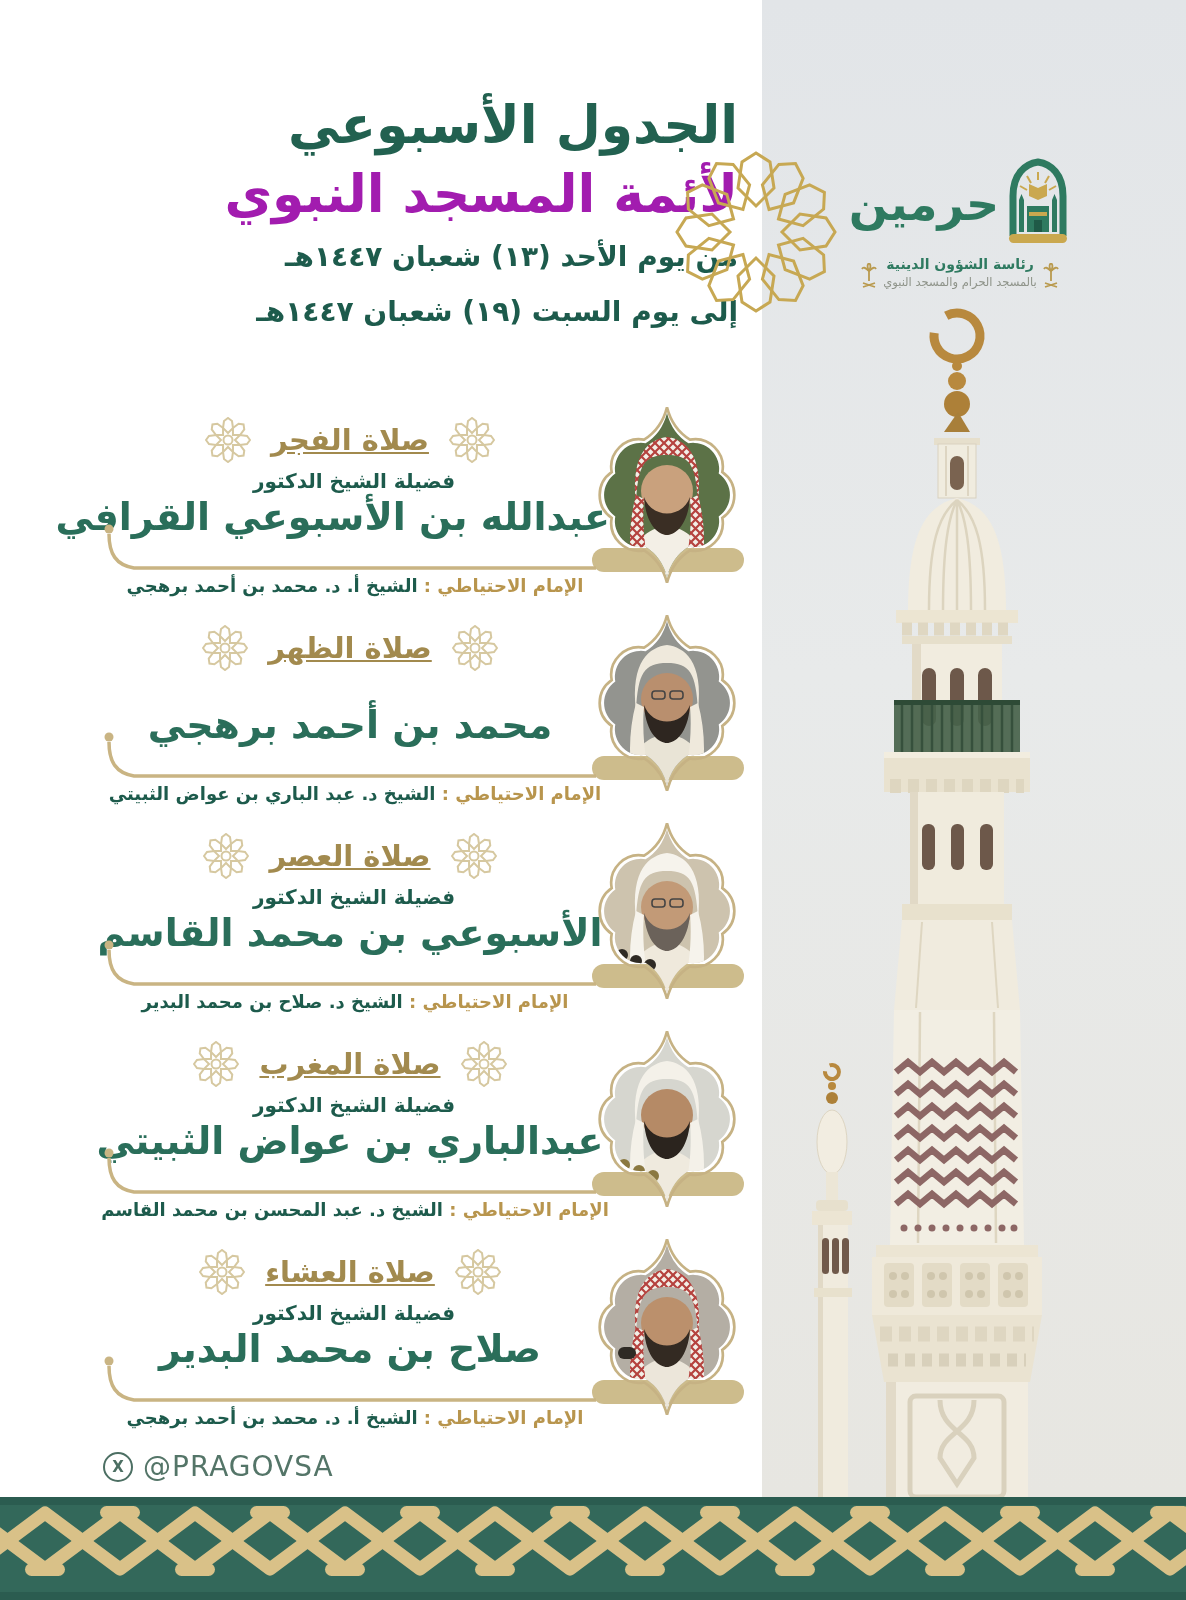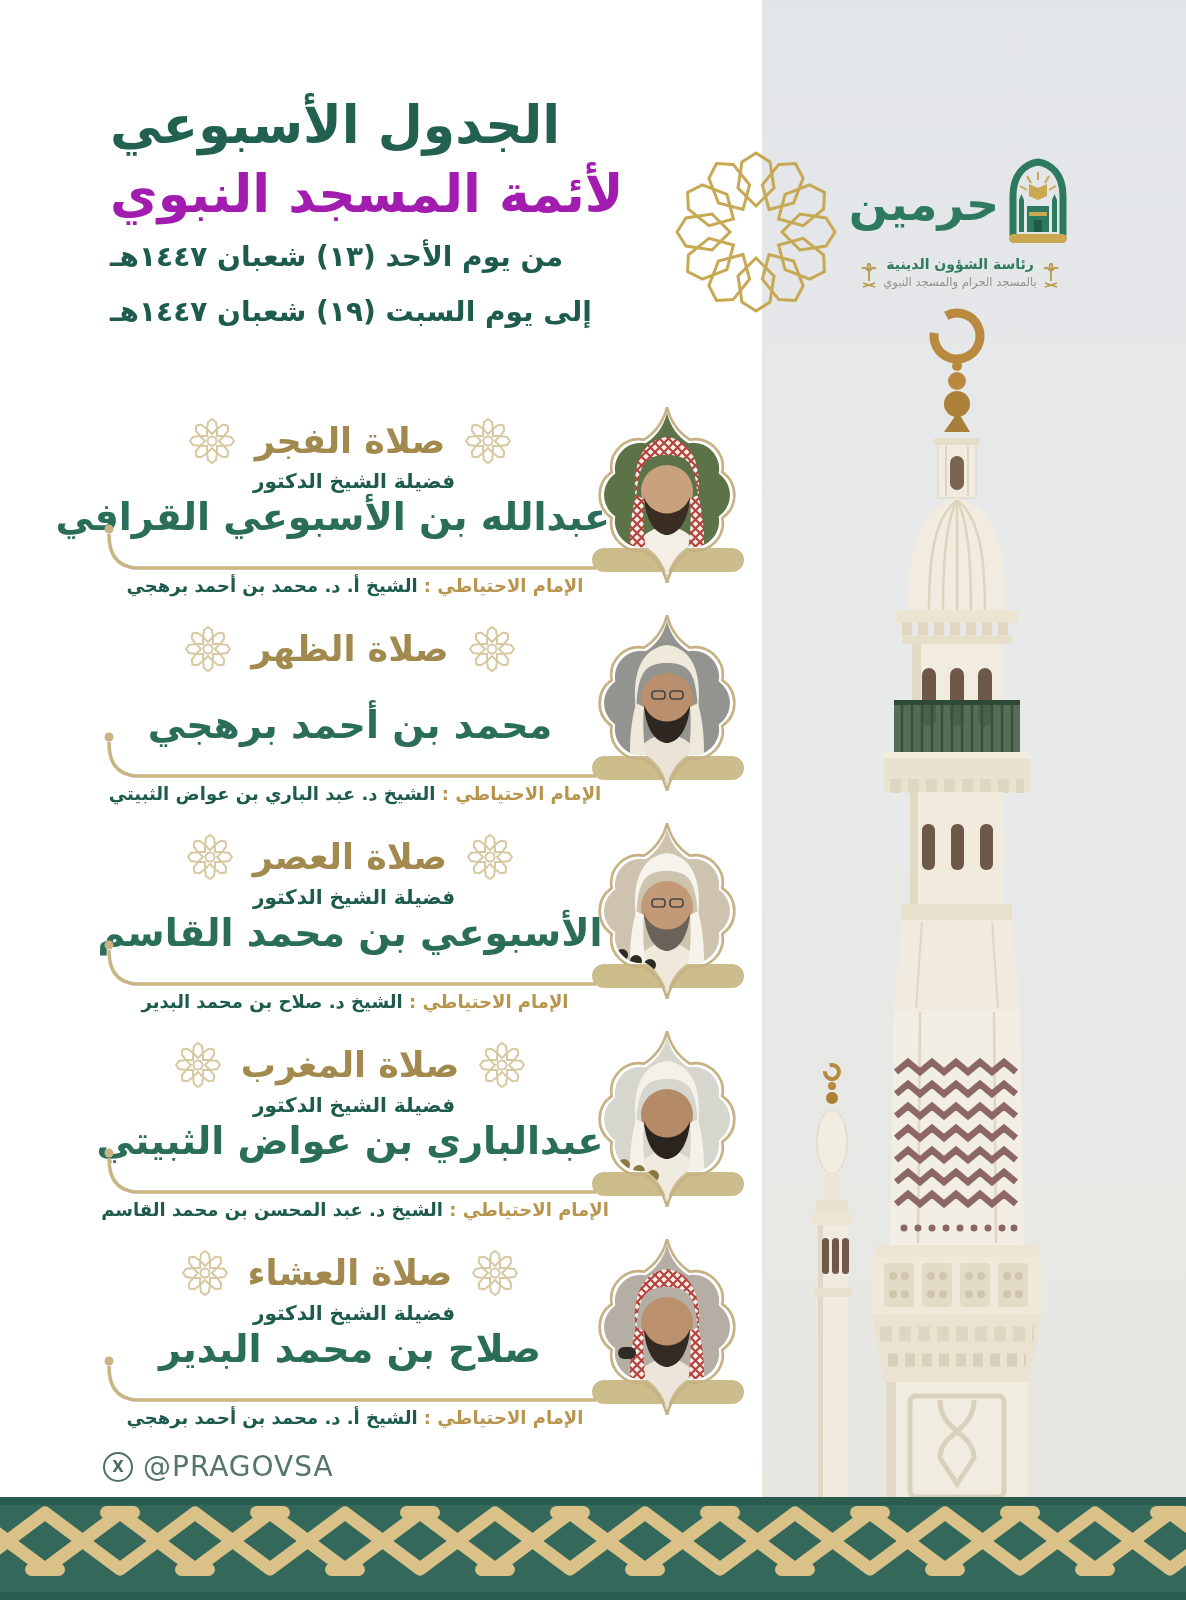--- a/index.html
+++ b/index.html
@@ -6,37 +6,37 @@
   .page{position:relative;width:1186px;height:1600px;margin:0 auto;background:#ffffff;
         overflow:hidden;font-family:"DejaVu Sans",sans-serif;}
   
   .photo-panel{position:absolute;left:762px;top:0;width:424px;height:1497px;
                background:linear-gradient(180deg,#e2e5e8 0%,#e8eaea 45%,#e7e6e1 100%);}
   .photo-panel svg{position:absolute;left:0;top:0;}
   
   .band{position:absolute;left:0;top:1497px;width:1186px;height:103px;background:#33685a;}
   .band svg{display:block;}
   
-  .header{position:absolute;left:110px;top:96px;width:620px;text-align:left;direction:rtl;}
+  .header{position:absolute;left:118px;top:96px;width:620px;text-align:right;direction:rtl;}
   .title1{font-size:52px;font-weight:700;color:#226150;line-height:1.15;}
   .title2{font-size:52px;font-weight:700;color:#a21caf;line-height:1.1;margin-top:10px;}
   .date-line{font-size:28px;font-weight:700;color:#1d5b4c;margin-top:14px;line-height:1.45;}
   .big-rosette{position:absolute;left:672px;top:148px;}
   
   .logo{position:absolute;left:830px;top:158px;width:260px;text-align:center;}
   .logo-row{display:flex;align-items:center;justify-content:center;gap:6px;direction:ltr;}
   .logo-wordmark{font-size:46px;font-weight:700;color:#2e7a60;direction:rtl;line-height:1;}
   .logo-org1{font-size:14px;font-weight:700;color:#2e7a60;margin-top:6px;direction:rtl;}
   .logo-org2{font-size:11.5px;font-weight:400;color:#8e9389;margin-top:3px;direction:rtl;}
   .org-wrap{display:flex;align-items:flex-end;justify-content:center;gap:6px;}
   
   .prayer-section{position:absolute;left:90px;width:662px;height:208px;}
   .title-row{position:absolute;left:0;top:12px;width:520px;display:flex;align-items:center;
              justify-content:center;gap:16px;}
-  .prayer-title{font-size:35px;font-weight:700;color:#a28a4e;margin:4px;direction:rtl;white-space:nowrap;}
+  .prayer-title{font-size:29px;font-weight:700;color:#a28a4e;margin:4px;direction:rtl;white-space:nowrap;text-decoration:underline;}
   .honorific{position:absolute;left:4px;top:64px;width:520px;text-align:center;font-size:20px;
              font-weight:700;color:#1d5b4c;direction:rtl;}
   .imam-name{position:absolute;left:0;top:90px;width:520px;text-align:center;font-size:38px;
              font-weight:700;color:#2a6e5a;direction:rtl;white-space:nowrap;}
   .flourish{position:absolute;left:0;top:118px;z-index:1;}
   .photo{position:absolute;left:502px;top:2px;width:150px;height:176px;z-index:2;}
   .reserve{position:absolute;left:0;top:170px;width:530px;text-align:center;direction:rtl;
            font-size:18px;font-weight:700;white-space:nowrap;}
   .reserve-label{color:#b8954d;}
   .reserve-value{color:#1d5b4c;}

